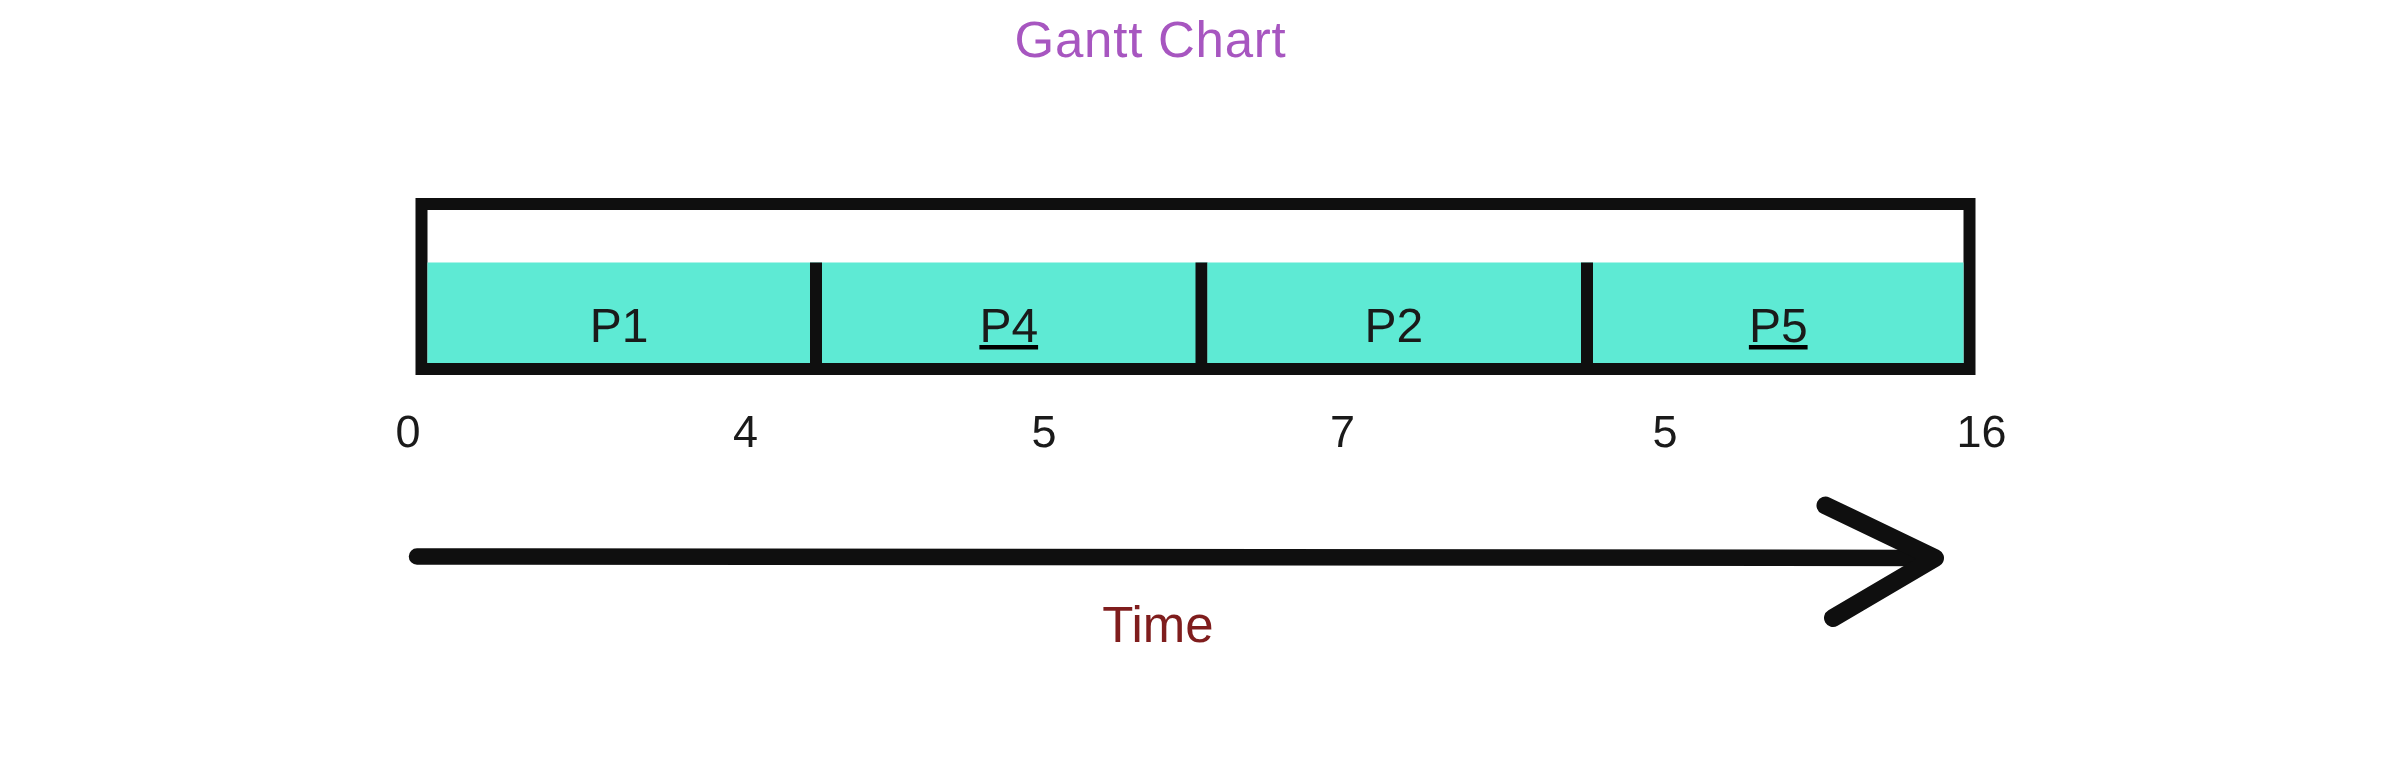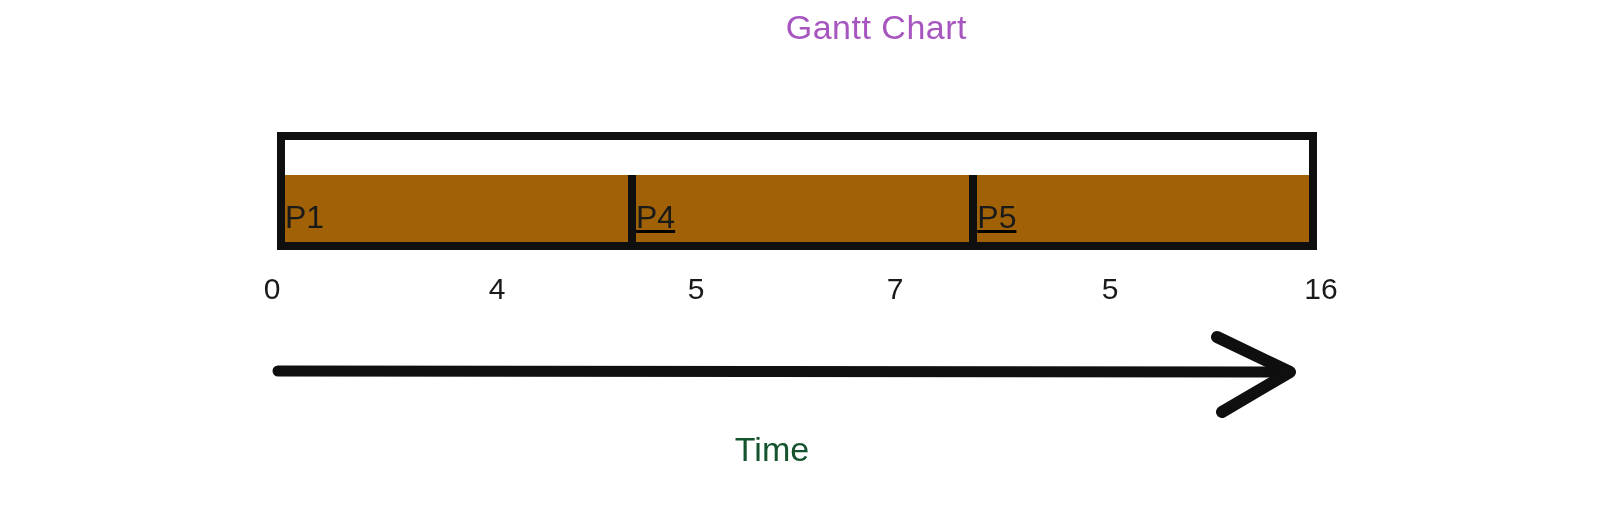--- a/index.html
+++ b/index.html
@@ -13,41 +13,42 @@
     width: 1598px;
     height: 522px;
     background: #ffffff;
     overflow: hidden;
   }
   .chart-title {
     position: absolute;
     left: 567px;
     top: 8px;
     width: 400px;
-    text-align: right;
+    text-align: center;
     font-size: 34px;
     color: #a756c0;
     letter-spacing: 0.5px;
   }
   .gantt-bar {
     position: absolute;
     left: 277px;
     top: 132px;
     width: 1040px;
     height: 118px;
     box-sizing: border-box;
     border: 8px solid #0f0f0f;
     background: #ffffff;
     display: flex;
   }
   .gantt-segment {
     position: relative;
     display: flex;
     align-items: center;
-    background: #a16207;
+    justify-content: center;
+    background: #5eead4;
     margin-top: 35px;
   }
   .gantt-segment:not(:last-child) {
     border-right: 8px solid #0f0f0f;
   }
   .gantt-segment .seg-label {
     font-size: 32px;
     color: #1a1a1a;
     padding-top: 18px; 
   }
@@ -73,37 +74,39 @@
     height: 522px;
     pointer-events: none;
   }
   .time-label {
     position: absolute;
     left: 622px;
     top: 398px;
     width: 300px;
     text-align: center;
     font-size: 34px;
-    color: #14532d;
-    margin-top: 32px;
+    color: #7f1d1d;
   }
 </style>
 </head>
 <body>
 
 <div class="canvas">
 
   <div class="chart-title">Gantt Chart</div>
 
   <div class="gantt-bar">
     <div class="gantt-segment" style="flex: 213 0 0;">
       <span class="seg-label">P1</span>
     </div>
     <div class="gantt-segment" style="flex: 207 0 0; text-decoration: underline;">
       <span class="seg-label">P4</span>
+    </div>
+    <div class="gantt-segment" style="flex: 208 0 0;">
+      <span class="seg-label">P2</span>
     </div>
     <div class="gantt-segment" style="flex: 206 0 0; text-decoration: underline;">
       <span class="seg-label">P5</span>
     </div>
   </div>
 
   <div class="tick-row">
     <span class="tick" style="left: 272px;">0</span>
     <span class="tick" style="left: 497px;">4</span>
     <span class="tick" style="left: 696px;">5</span>

